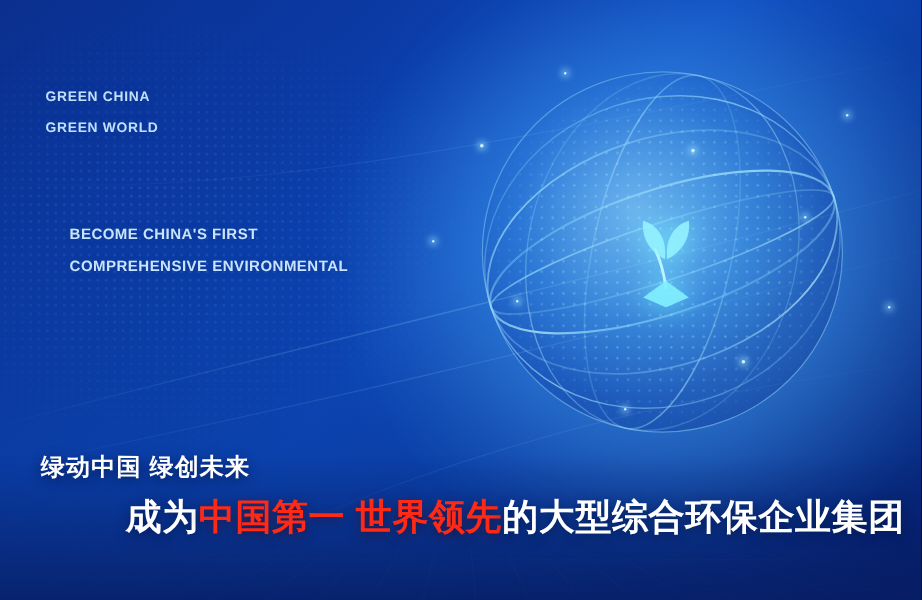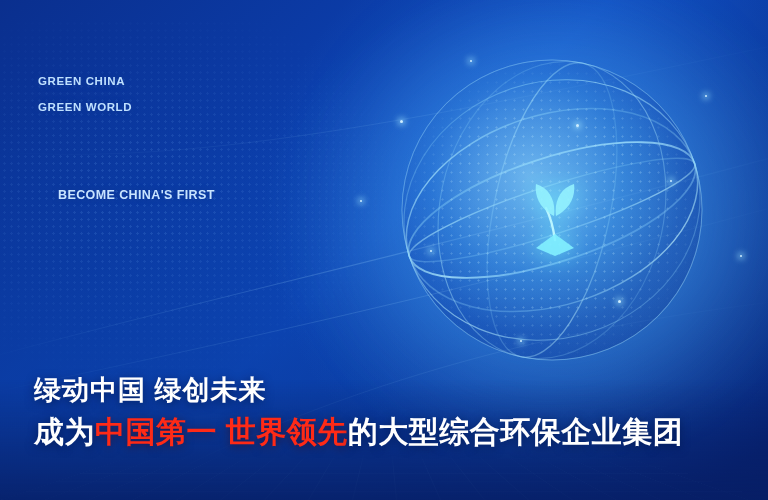--- a/index.html
+++ b/index.html
@@ -145,35 +145,36 @@
   }
 
   .headline {
     position: absolute;
     left: 34px;
     bottom: 46px;
     width: 720px;
   }
   .headline-line1 {
     color: #ffffff;
-    font-size: 27px;
+    font-size: 20px;
     font-weight: bold;
     letter-spacing: 1px;
     line-height: 40px;
     text-shadow: 0 2px 10px rgba(0,20,70,0.75);
     white-space: nowrap;
   }
   .headline-line2 {
     font-size: 30px;
     font-weight: bold;
     letter-spacing: 0.5px;
     line-height: 44px;
     color: #ffffff;
     text-shadow: 0 2px 10px rgba(0,20,70,0.75);
     white-space: nowrap;
+    text-align: right;
   }
   .hl-red {
     color: #ff2a16;
     text-shadow: 0 2px 10px rgba(60,0,0,0.55);
   }
   .nowrap { white-space: nowrap; }
 </style>
 </head>
 <body>
 
@@ -250,20 +251,21 @@
   <div class="grid-floor"></div>
   <div class="horizon-glow"></div>
 
   <div class="eyebrow">
     <div>GREEN CHINA</div>
     <div>GREEN WORLD</div>
   </div>
 
   <div class="subhead">
     <div>BECOME CHINA'S FIRST</div>
+    <div>COMPREHENSIVE ENVIRONMENTAL</div>
   </div>
 
   <div class="headline">
     <div class="headline-line1">绿动中国 绿创未来</div>
     <div class="headline-line2">
       <span class="nowrap">成为</span><span class="hl-red nowrap">中国第一 世界领先</span><span class="nowrap">的大型综合环保企业集团</span>
     </div>
   </div>
 
 </div>

